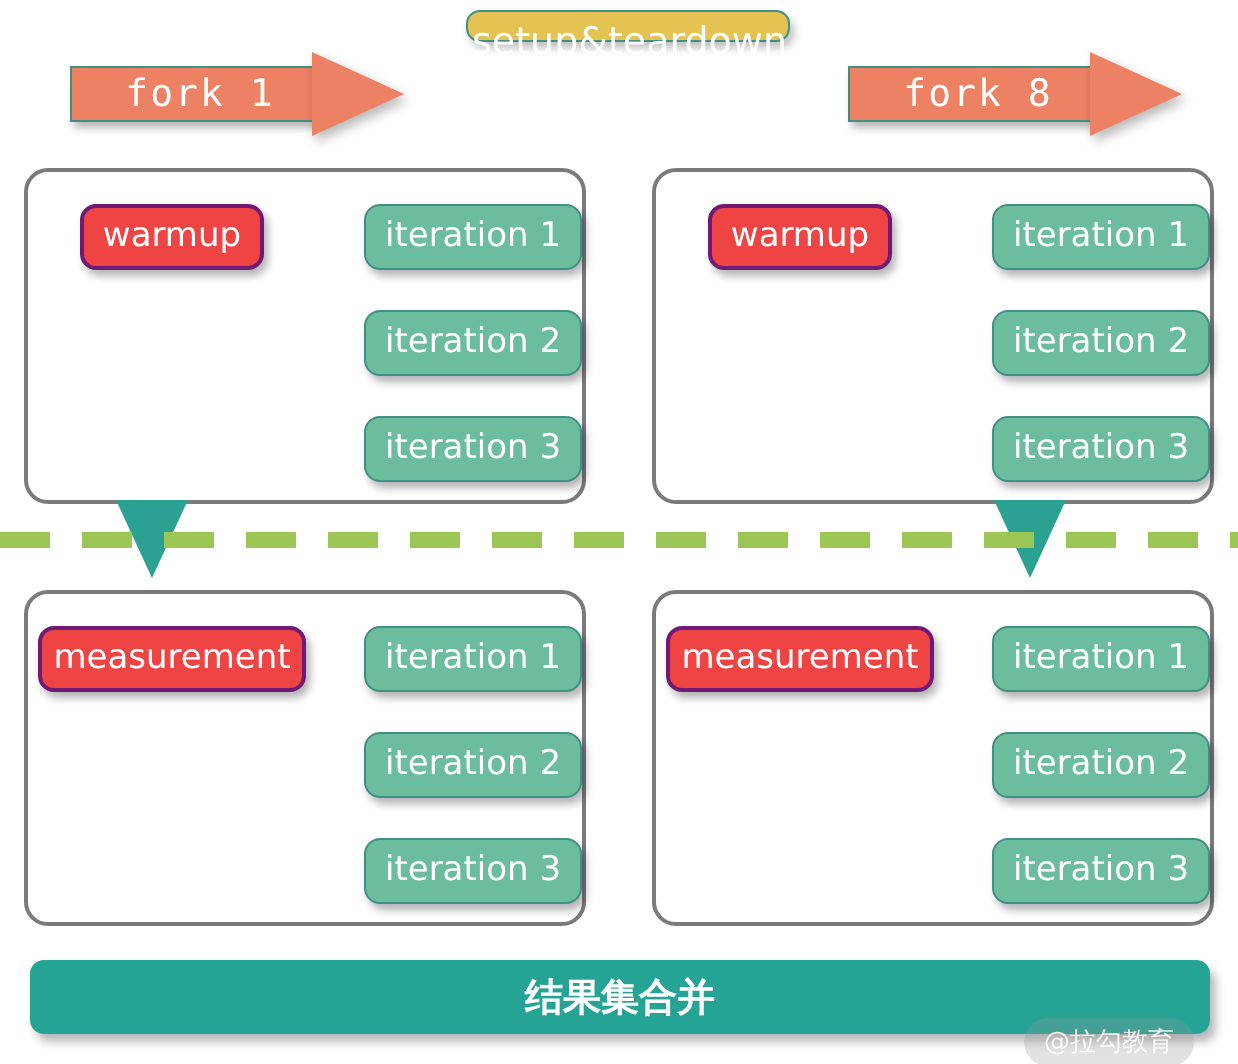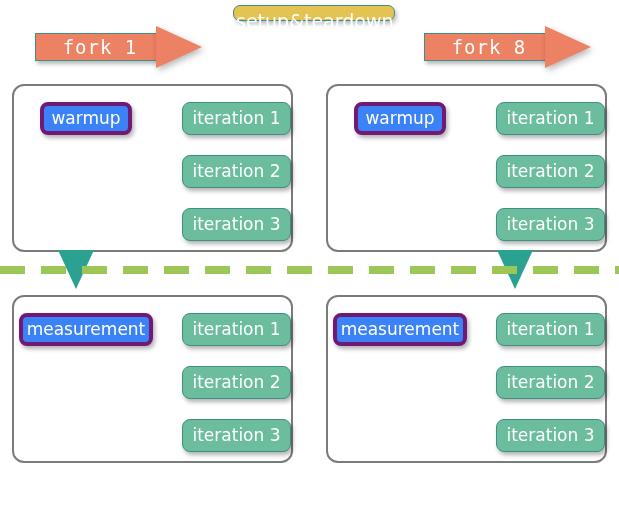--- a/index.html
+++ b/index.html
@@ -117,22 +117,22 @@
     font-size: 17px;
     line-height: 1;
     display: flex;
     align-items: center;
     justify-content: center;
     white-space: nowrap;
     box-shadow: 2px 3px 4px rgba(0,0,0,0.30);
     font-family: "DejaVu Sans", "Liberation Sans", sans-serif;
   }
   .chip-dark {
-    background: #3b82f6;
-    border: 4px solid #701a75;
+    background: #ef4444;
+    border: 2px solid #701a75;
   }
   .chip-light {
     background: #6bbd9d;
     border: 1px solid #3f8f84;
     margin-left: 23px;
   }
 
   
   .funnel {
     position: absolute;
@@ -271,14 +271,18 @@
       <span>iteration 1</span>
     </div>
     <div class="chip chip-light" style="left:145px; top:69px; width:109px; height:33px;">
       <span>iteration 2</span>
     </div>
     <div class="chip chip-light" style="left:145px; top:122px; width:109px; height:33px;">
       <span>iteration 3</span>
     </div>
   </div>
 
+  <div class="result-bar">
+    <span>结果集合并</span>
+    <span class="watermark">@拉勾教育</span>
+  </div>
 
 </div>
 
 </body></html>

